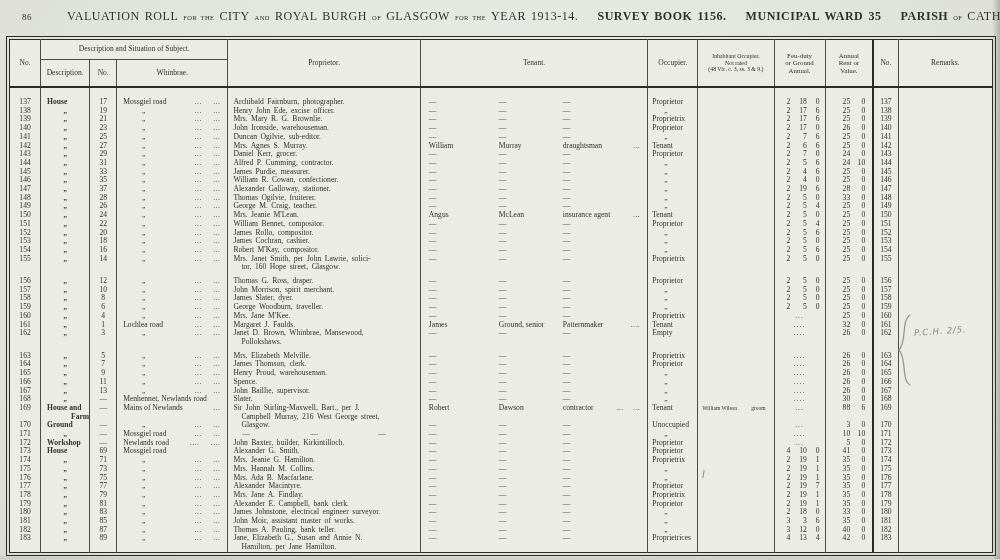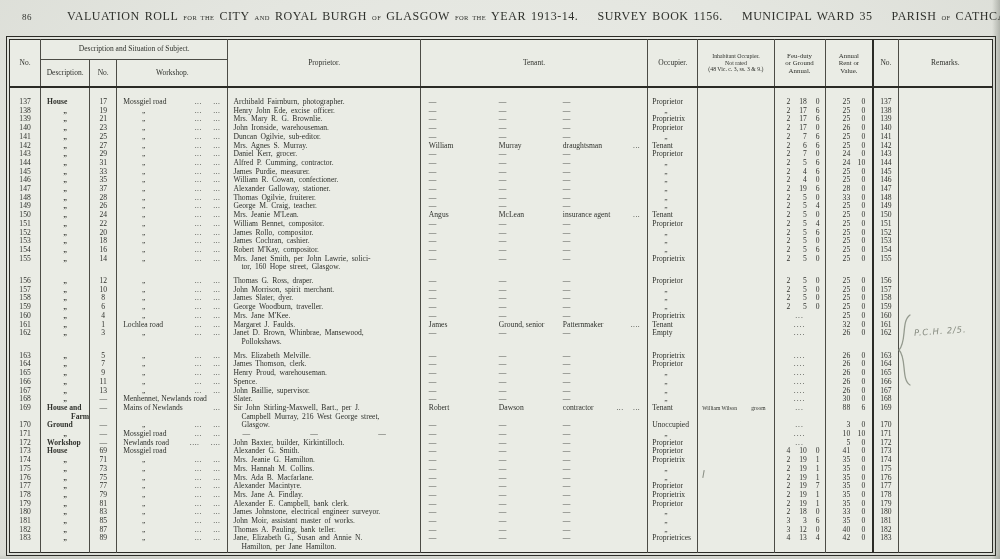--- a/index.html
+++ b/index.html
@@ -12,21 +12,21 @@
   .edge-r{position:absolute;right:0;top:0;bottom:0;width:8px;
     background:linear-gradient(to right, rgba(70,75,66,0) 0%, rgba(70,75,66,0.30) 100%);}
   .edge-b{position:absolute;left:0;right:0;bottom:0;height:5px;
     background:linear-gradient(to bottom, rgba(70,75,66,0) 0%, rgba(70,75,66,0.12) 100%);}
 
   
   .titlebar{position:absolute;top:9px;left:22px;right:30px;display:flex;align-items:baseline;white-space:nowrap;}
   .pageno{font-size:9px;letter-spacing:0.5px;margin-right:30px;}
   .trun{font-size:12px;letter-spacing:0.55px;word-spacing:1.5px;margin-left:5px;}
   .trun.small{font-size:6.5px;letter-spacing:0.4px;}
-  .trun.gap{margin-left:19px;}
+  .trun.gap{margin-left:19px;font-weight:bold;}
 
   
   table.roll{
     position:absolute;left:9px;top:39px;width:984px;
     border-collapse:collapse;table-layout:fixed;
     background:#eaece5;
     border:1.5px solid #2b2b26;
     outline:1px solid #2b2b26;outline-offset:2px;
   }
   th,td{padding:0;margin:0;overflow:hidden;}
@@ -142,21 +142,21 @@
         <div>Annual</div>
         <div>Rent or</div>
         <div>Value.</div>
       </th>
       <th rowspan="2" class="c-no2">No.</th>
       <th rowspan="2">Remarks.</th>
     </tr>
     <tr class="sub">
       <th>Description.</th>
       <th>No.</th>
-      <th>Workshop.</th>
+      <th>Whinbrae.</th>
     </tr>
   </thead>
   <tbody id="rows">
       <tr>
         <td class="c-no">
           <div>137</div>
         </td>
         <td class="c-desc">
           <div>House</div>
         </td>

